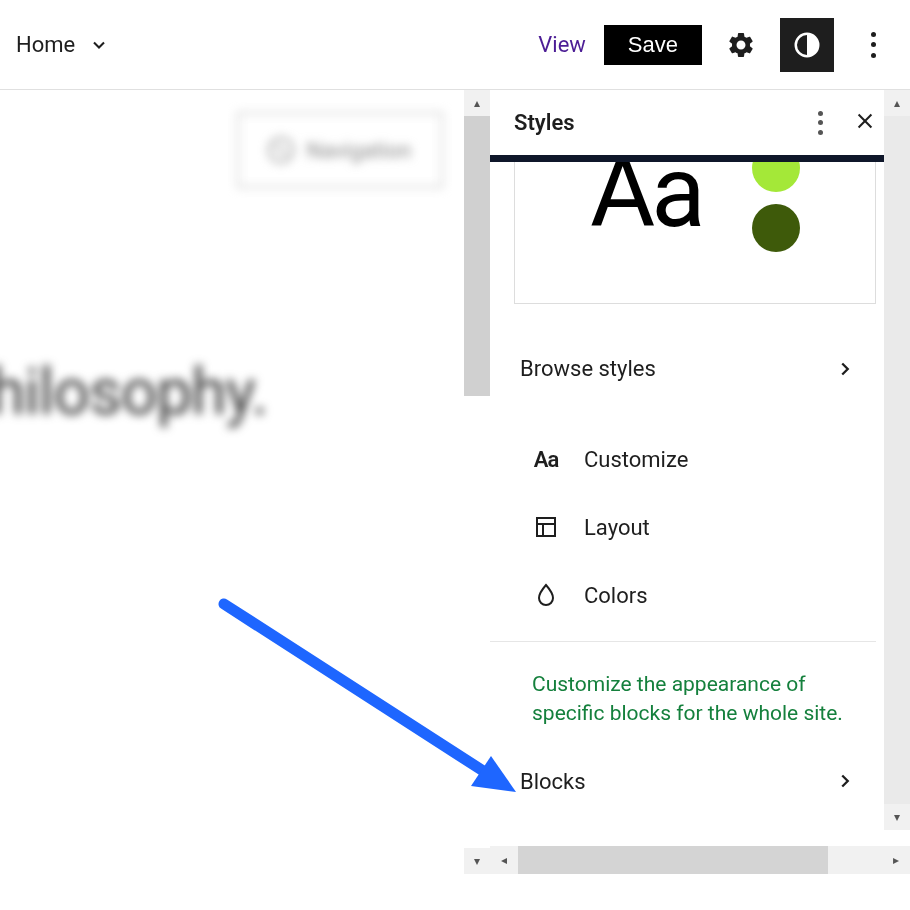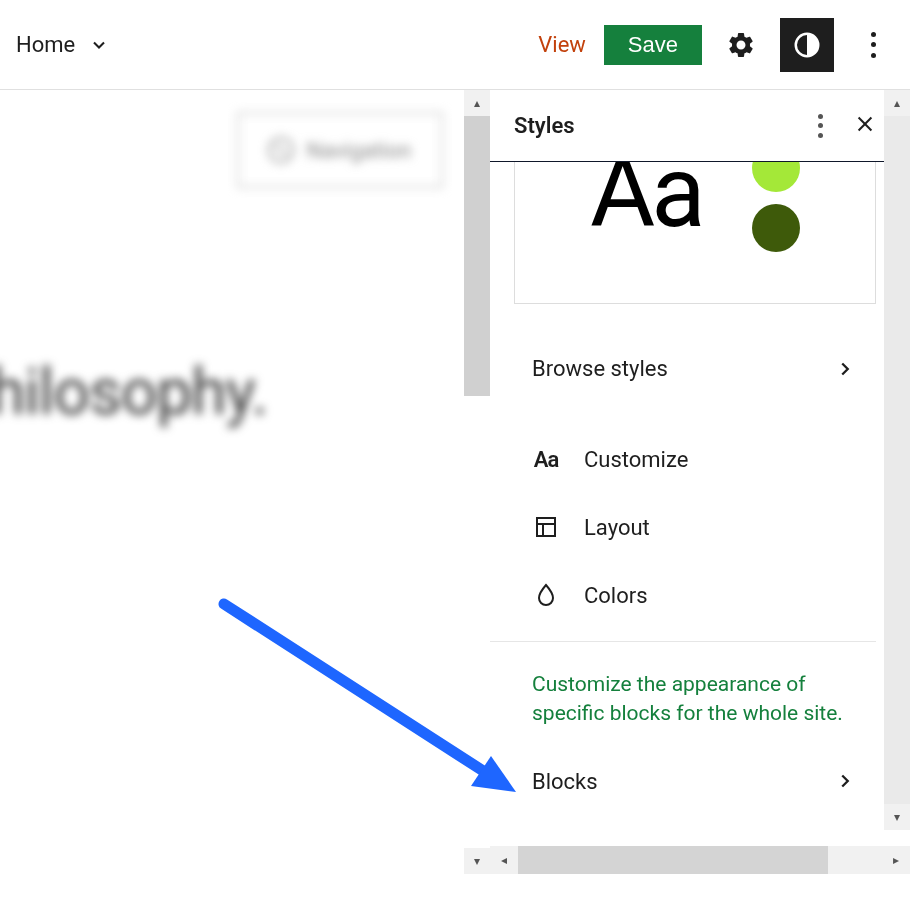--- a/index.html
+++ b/index.html
@@ -40,27 +40,27 @@
       width: 20px;
       height: 20px;
     }
     .toolbar-right {
       display: flex;
       align-items: center;
       gap: 12px;
       padding-right: 10px;
     }
     .view-link {
-      color: #c2410c;
+      color: #4c1d95;
       font-size: 22px;
       cursor: pointer;
       margin-right: 6px;
     }
     .save-button {
-      background: #15803d;
+      background: #000000;
       color: #fff;
       border: none;
       padding: 7px 24px;
       font-size: 22px;
       cursor: pointer;
     }
     .icon-button {
       width: 54px;
       height: 54px;
       display: flex;
@@ -228,21 +228,21 @@
       bottom: 70px;
       background: #eaeaea;
     }
 
     .panel-header {
       height: 72px;
       display: flex;
       align-items: center;
       justify-content: space-between;
       padding: 0 8px 0 24px;
-      border-bottom: 1px solid #0f172a;
+      border-bottom: 7px solid #0f172a;
       margin-right: 26px;
     }
     .panel-title {
       font-size: 22px;
       font-weight: 600;
       color: #1e1e1e;
     }
     .panel-header-actions {
       display: flex;
       align-items: center;
@@ -316,21 +316,21 @@
       display: flex;
       align-items: center;
       padding: 20px 28px 20px 42px;
       cursor: pointer;
       font-size: 22px;
       color: #1e1e1e;
       gap: 24px;
     }
     .menu-item.with-chevron {
       justify-content: space-between;
-      padding-left: 42px;
+      padding-left: 30px;
       padding-right: 20px;
     }
     .menu-icon {
       width: 28px;
       height: 28px;
       display: flex;
       align-items: center;
       justify-content: center;
       flex-shrink: 0;
     }

